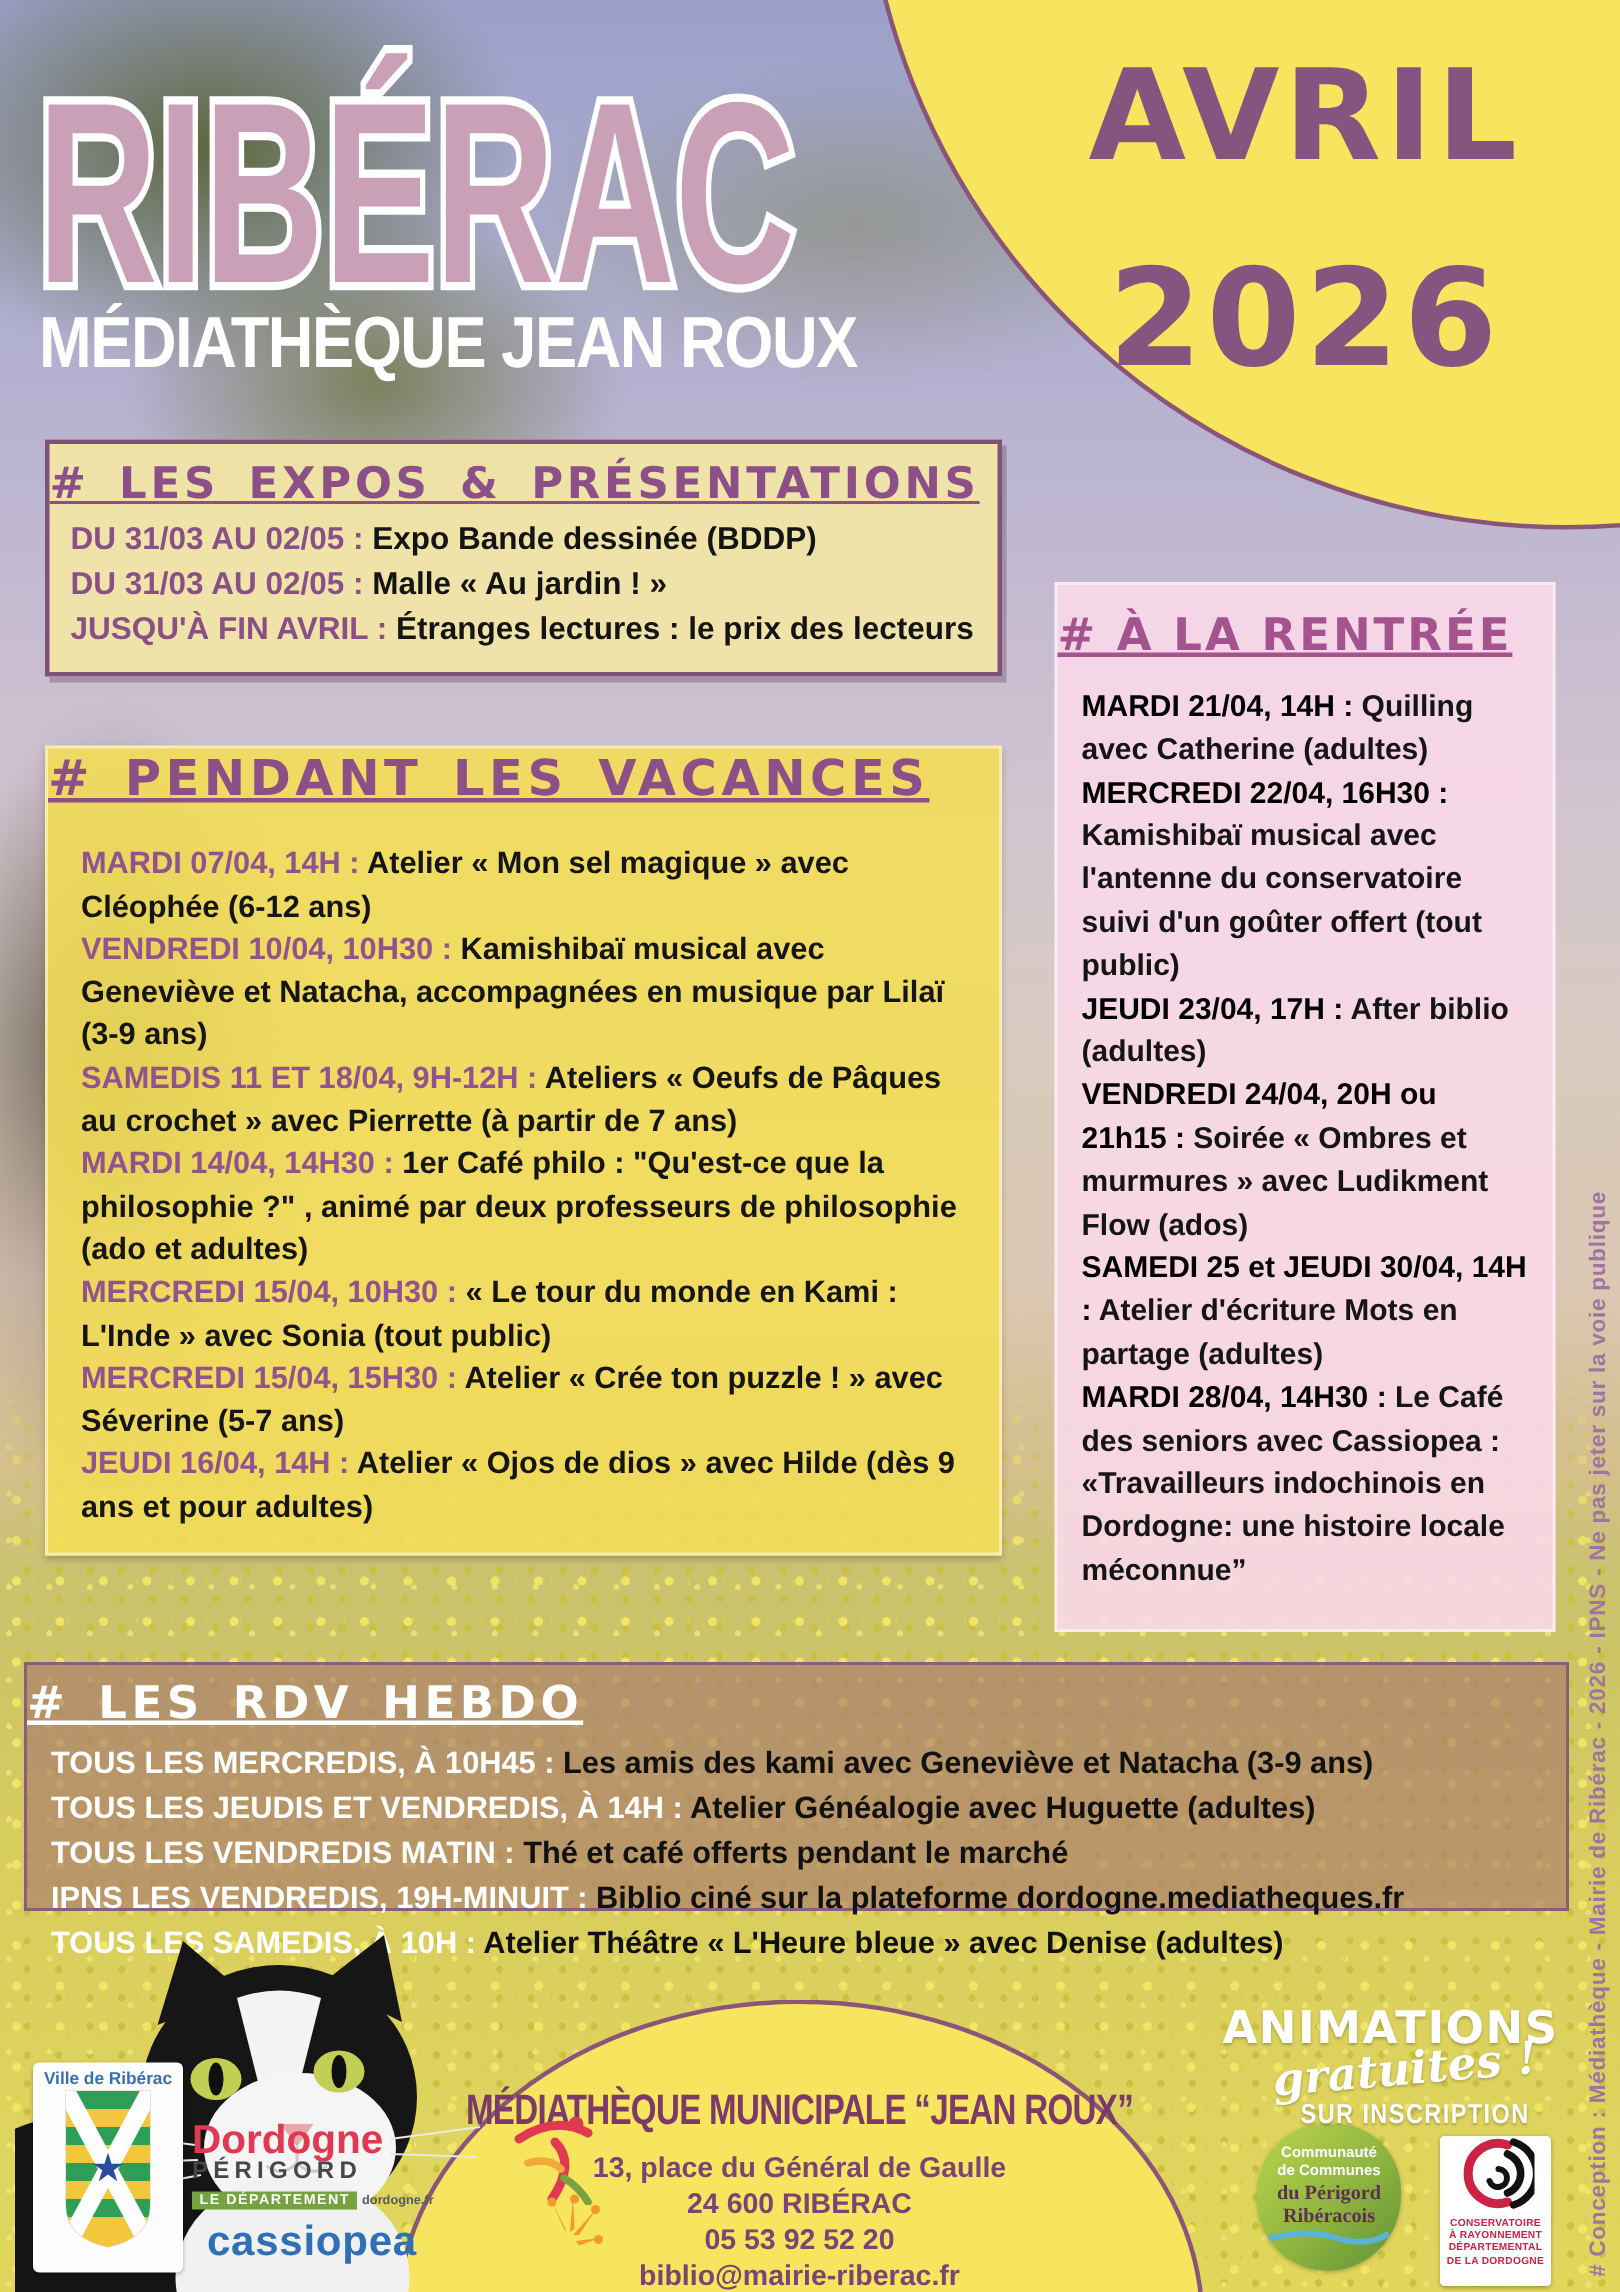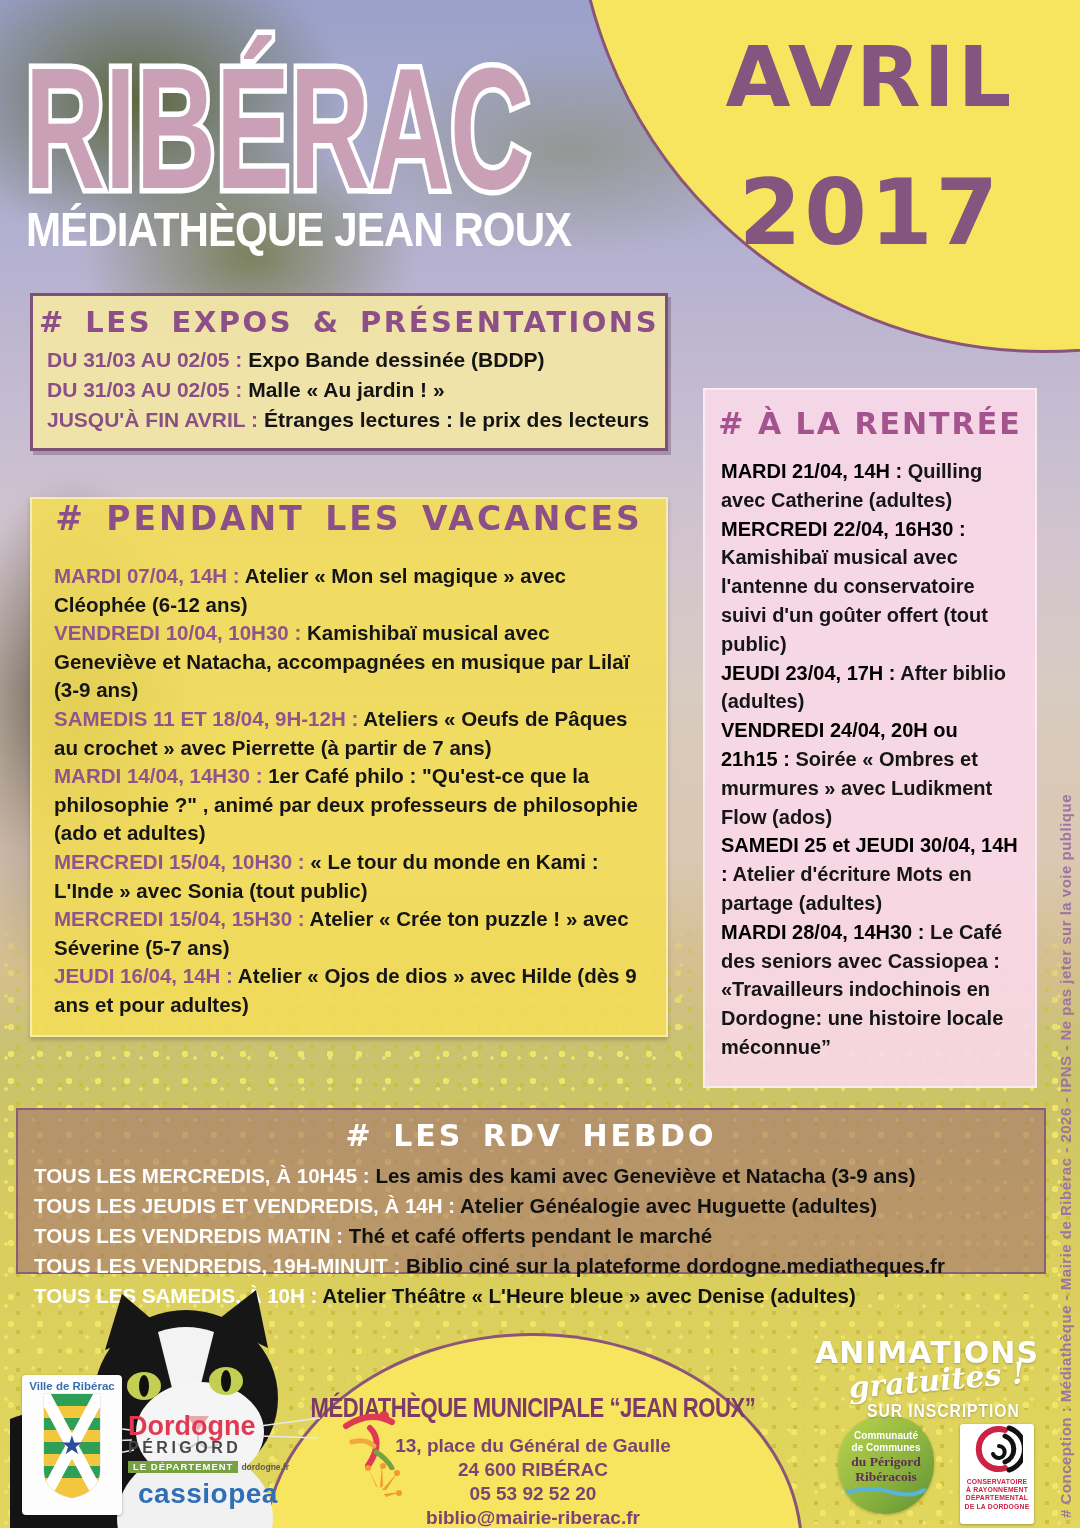--- a/index.html
+++ b/index.html
@@ -44,21 +44,21 @@
     color:#84557f;font-family:"DejaVu Sans",sans-serif;font-weight:800;z-index:2;letter-spacing:3px;}
   .badge-month{top:28px;font-size:84px;}
   .badge-year{top:160px;font-size:90px;}
   
   .title-svg{position:absolute;left:20px;top:20px;z-index:2;}
   .subtitle{position:absolute;left:26px;top:202px;width:560px;z-index:2;
     color:#ffffff;font-weight:800;font-size:43px;letter-spacing:-1px;
     transform:scale(.98,1.12);transform-origin:left top;white-space:nowrap;}
   
   .box{position:absolute;z-index:2;box-sizing:border-box;}
-  .box h2{margin:0;text-align:center;font-family:"DejaVu Sans",sans-serif;font-weight:800;}
+  .box h2{margin:0;text-align:left;font-family:"DejaVu Sans",sans-serif;font-weight:800;text-decoration:underline;}
   .item{margin:0;font-weight:bold;}
   .lbl{font-weight:bold;}
   .box-expos{left:30px;top:293px;width:638px;height:158px;
     background:rgba(242,230,166,.94);border:3px solid #7d517a;
     box-shadow:3px 4px 0 rgba(95,65,95,.35);}
   .box-expos h2{margin-top:9px;font-size:29px;color:#8d4f88;letter-spacing:2.5px;word-spacing:7px;}
   .box-expos .items{padding:6px 14px 0;font-size:21px;line-height:30px;}
   .box-expos .lbl{color:#8a4f86;}
   .box-expos .txt{color:#141414;}
   .box-vacances{left:30px;top:497px;width:638px;height:540px;
@@ -133,21 +133,21 @@
   <div class="bg"></div>
   <div class="blob foliage-a"></div>
   <div class="blob foliage-b"></div>
   <div class="blob foliage-c"></div>
   <div class="blob trunk"></div>
   <div class="haze"></div>
   <div class="flowers"></div>
 
   <div class="month-circle"></div>
   <div class="badge-month">AVRIL</div>
-  <div class="badge-year">2017</div>
+  <div class="badge-year">2026</div>
 
   <svg class="title-svg" width="530" height="192" viewBox="0 0 530 192">
     <text x="5" y="168" font-family="Liberation Sans, sans-serif" font-weight="bold" font-size="172" textLength="505" lengthAdjust="spacingAndGlyphs" fill="#c9a0b6" stroke="#ffffff" stroke-width="11" paint-order="stroke">RIBÉRAC</text>
   </svg>
   <div class="subtitle">MÉDIATHÈQUE JEAN ROUX</div>
 
   <section class="box box-expos">
     <h2># LES EXPOS &amp; PRÉSENTATIONS</h2>
     <div class="items">
       <p class="item"><span class="lbl">DU 31/03 AU 02/05 :</span> <span class="txt">Expo Bande dessinée (BDDP)</span></p>
@@ -180,21 +180,21 @@
       <p class="item"><span class="lbl">MARDI 28/04, 14H30 :</span> <span class="txt">Le Café des seniors avec Cassiopea : «Travailleurs indochinois en Dordogne: une histoire locale méconnue”</span></p>
     </div>
   </section>
 
   <section class="box box-rdv">
     <h2># LES RDV HEBDO</h2>
     <div class="items">
       <p class="item"><span class="lbl">TOUS LES MERCREDIS, À 10H45 :</span> <span class="txt">Les amis des kami avec Geneviève et Natacha (3-9 ans)</span></p>
       <p class="item"><span class="lbl">TOUS LES JEUDIS ET VENDREDIS, À 14H :</span> <span class="txt">Atelier Généalogie avec Huguette (adultes)</span></p>
       <p class="item"><span class="lbl">TOUS LES VENDREDIS MATIN :</span> <span class="txt">Thé et café offerts pendant le marché</span></p>
-      <p class="item"><span class="lbl">TOUS LES VENDREDIS, 19H-MINUIT :</span> <span class="txt">Biblio ciné sur la plateforme dordogne.mediatheques.fr</span></p>
+      <p class="item"><span class="lbl">IPNS LES VENDREDIS, 19H-MINUIT :</span> <span class="txt">Biblio ciné sur la plateforme dordogne.mediatheques.fr</span></p>
       <p class="item"><span class="lbl">TOUS LES SAMEDIS, À 10H :</span> <span class="txt">Atelier Théâtre « L'Heure bleue » avec Denise (adultes)</span></p>
     </div>
   </section>
 
   <div class="arch">
     <div class="venue">MÉDIATHÈQUE MUNICIPALE “JEAN ROUX”</div>
     <div class="addr">
       <div>13, place du Général de Gaulle</div>
       <div>24 600 RIBÉRAC</div>
       <div>05 53 92 52 20</div>

